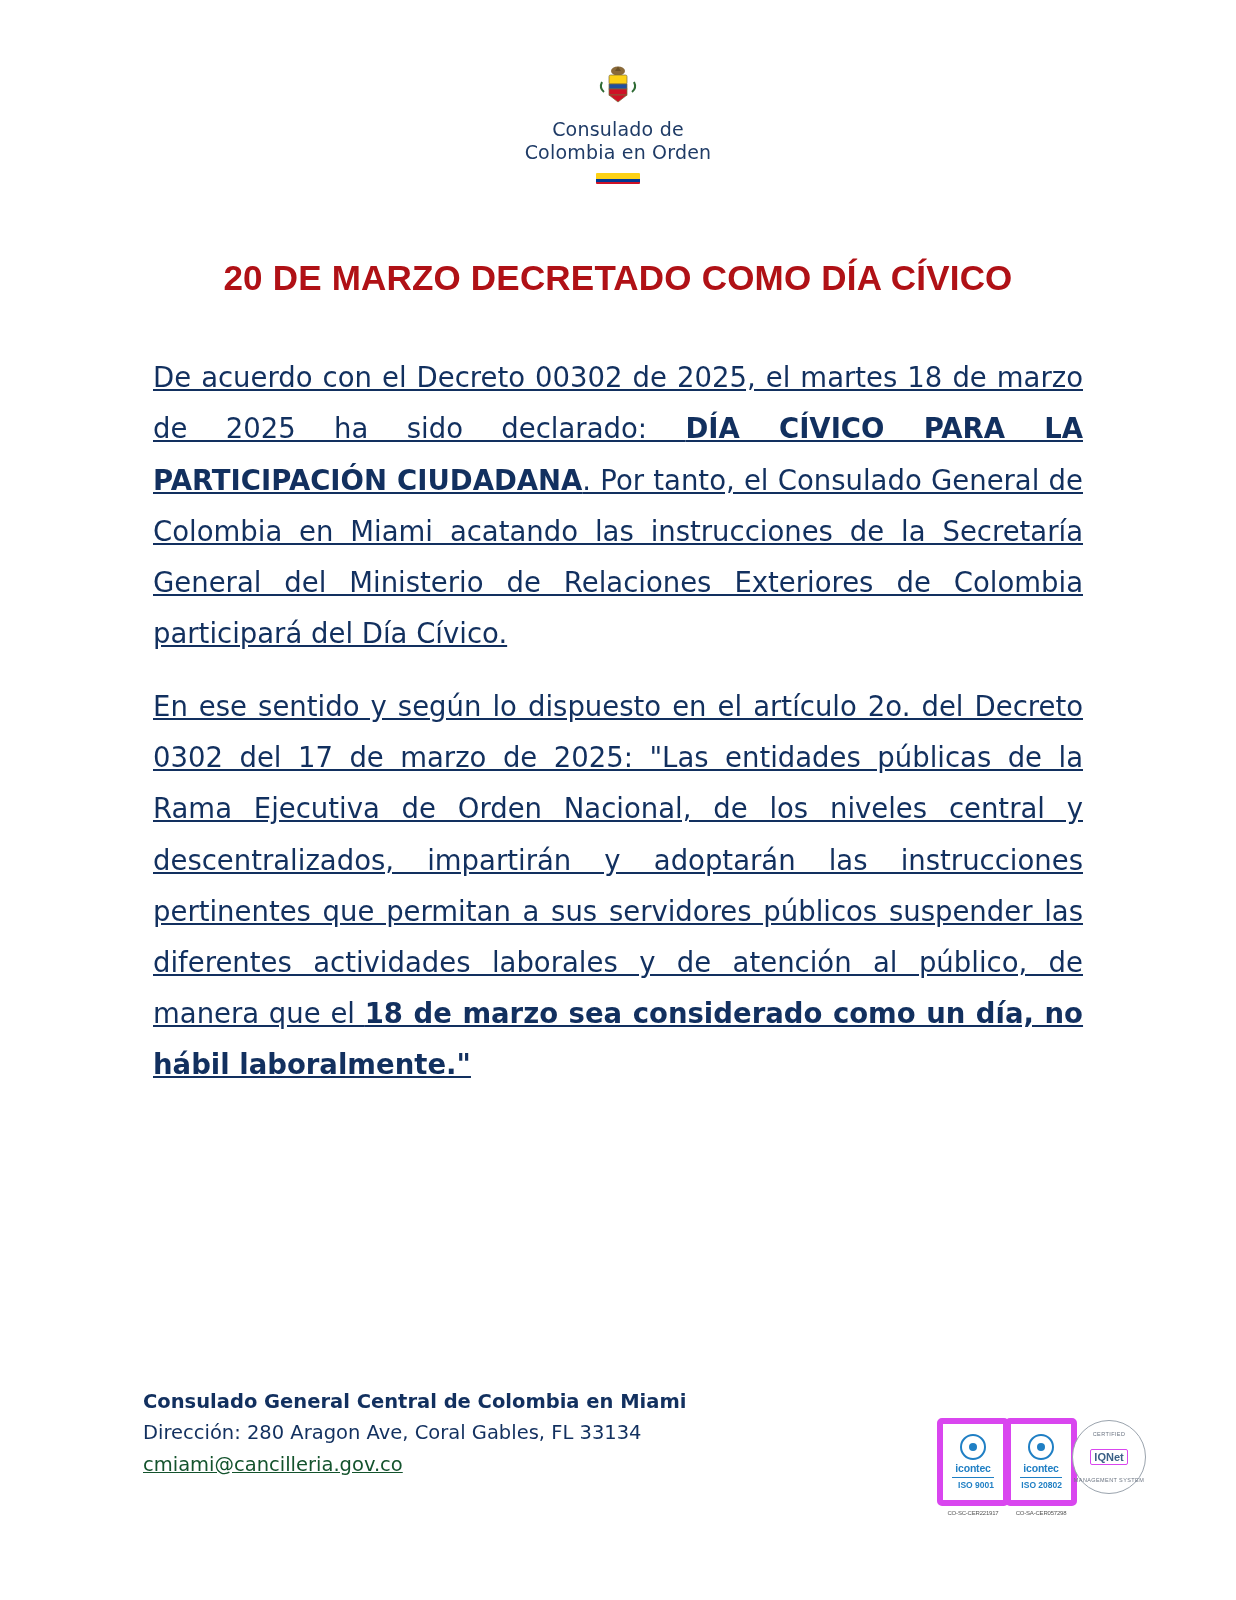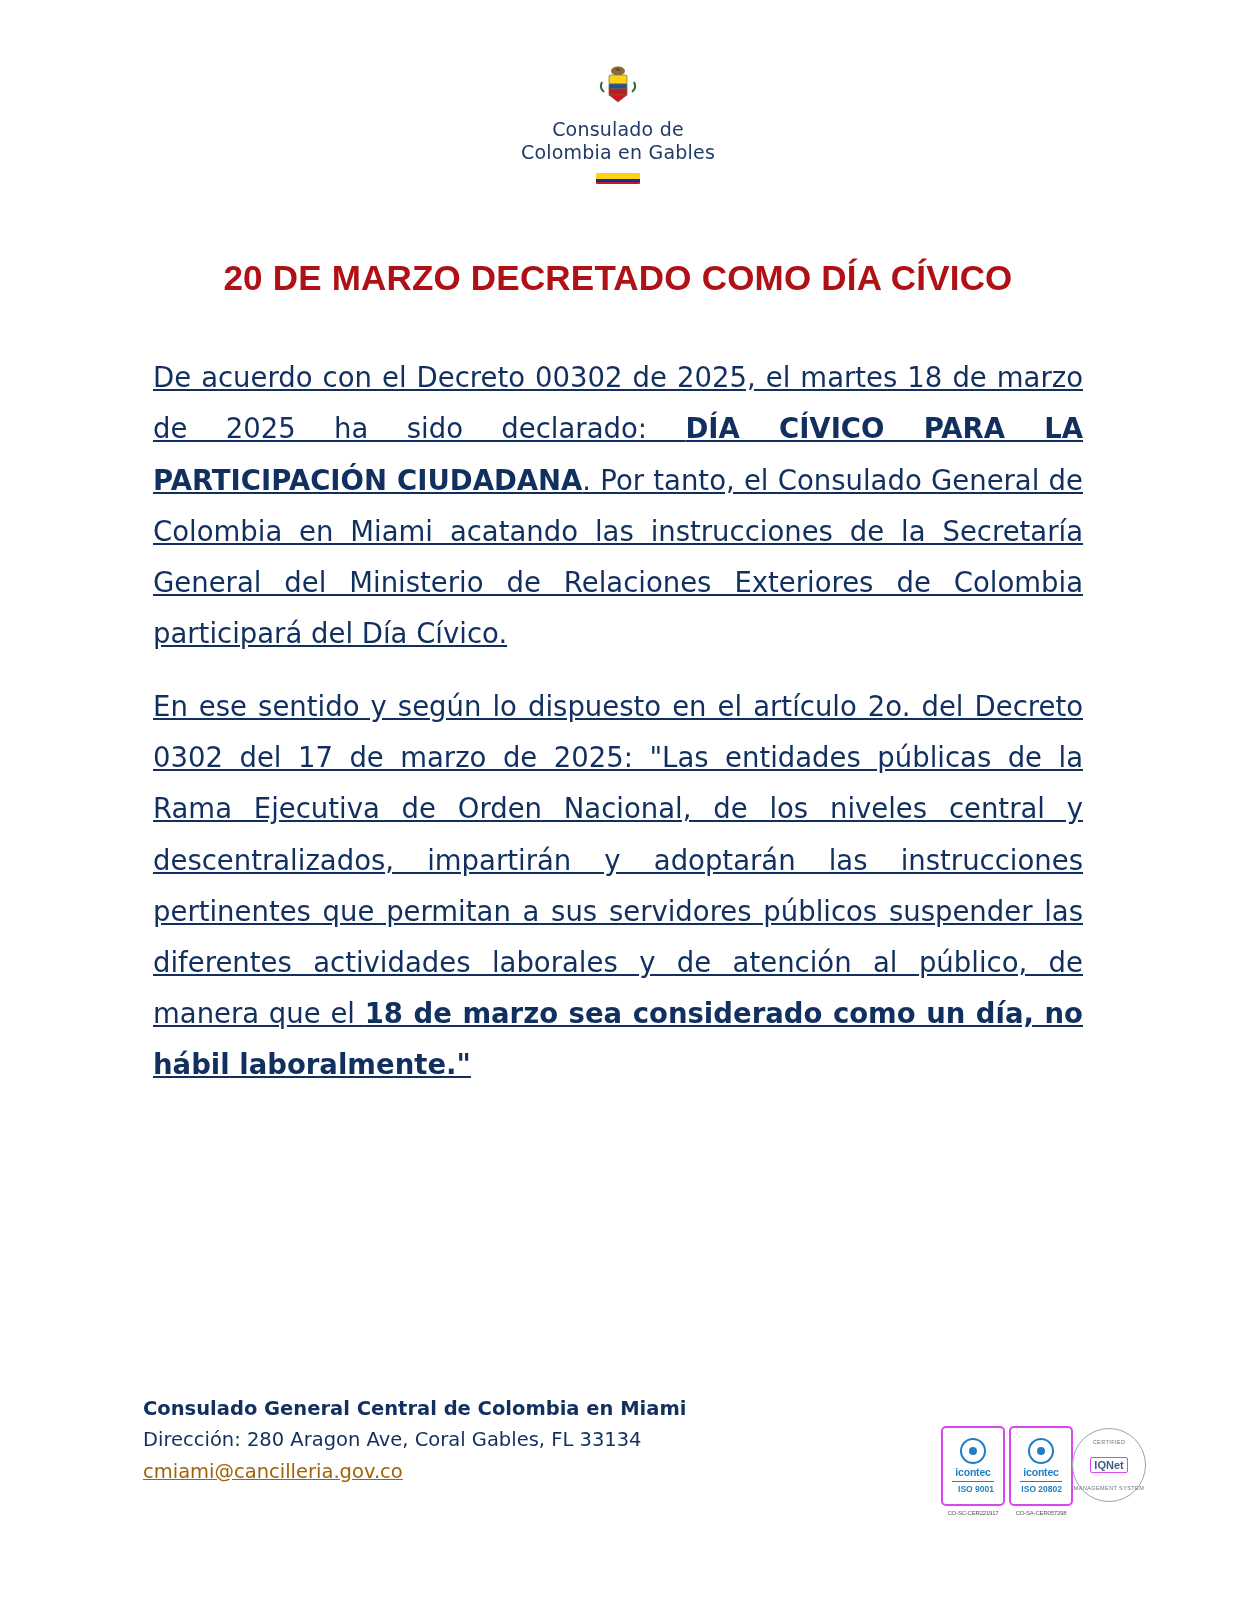--- a/index.html
+++ b/index.html
@@ -95,37 +95,37 @@
     font-weight: bold;
     margin-top: 26px;
   }
   .b { font-weight: bold; }
   .u { text-decoration: underline; font-weight: bold; }
 
   
   .footer {
     position: absolute;
     left: 143px;
-    bottom: 113px;
+    bottom: 120px;
     font-family: "DejaVu Sans", sans-serif;
     color: #12305f;
   }
   .footer .fl1 {
     font-size: 19.5px;
     font-weight: bold;
     line-height: 1.55;
   }
   .footer .fl2 {
     font-size: 19.5px;
     line-height: 1.55;
   }
   .footer .fl3 {
     font-size: 19.5px;
     line-height: 1.55;
-    color: #a16207;
+    color: #14532d;
     text-decoration: underline;
     display: inline-block;
     margin-top: 2px;
   }
 
   
   .certs {
     position: absolute;
     right: 96px;
     bottom: 84px;
@@ -135,21 +135,21 @@
   }
   .cert-box {
     width: 62px;
     display: flex;
     flex-direction: column;
     align-items: center;
   }
   .cert-badge {
     width: 60px;
     height: 76px;
-    border: 2px solid #d946ef;
+    border: 6px solid #d946ef;
     border-radius: 5px;
     display: flex;
     flex-direction: column;
     align-items: center;
     justify-content: center;
     gap: 2px;
     background: #fff;
   }
   .cert-badge .ring {
     width: 22px; height: 22px;
@@ -232,21 +232,21 @@
         <rect x="14" y="13" width="18" height="9" rx="1.5" fill="#fcd116" stroke="#7a6a3a" stroke-width=".7"></rect>
         <rect x="14" y="22" width="18" height="5" fill="#1f4fa0" stroke="#7a6a3a" stroke-width=".7"></rect>
         <rect x="14" y="27" width="18" height="6" fill="#ce1126" stroke="#7a6a3a" stroke-width=".7"></rect>
         <path d="M14 33 L23 40 L32 33 Z" fill="#ce1126" stroke="#7a6a3a" stroke-width=".7"></path>
         <path d="M7 20 q-3 6 2 10" stroke="#2f6b35" stroke-width="2" fill="none"></path>
         <path d="M39 20 q3 6 -2 10" stroke="#2f6b35" stroke-width="2" fill="none"></path>
       </svg>
     </span>
     <div class="org-name">
       <div>Consulado de</div>
-      <div>Colombia en Gables</div>
+      <div>Colombia en Orden</div>
     </div>
     <div class="flagbar">
       <i class="y"></i>
         <i class="b"></i>
         <i class="r"></i>
     </div>
   </div>
 
   <h1 class="doc-title">20 DE MARZO DECRETADO COMO DÍA CÍVICO</h1>
 

